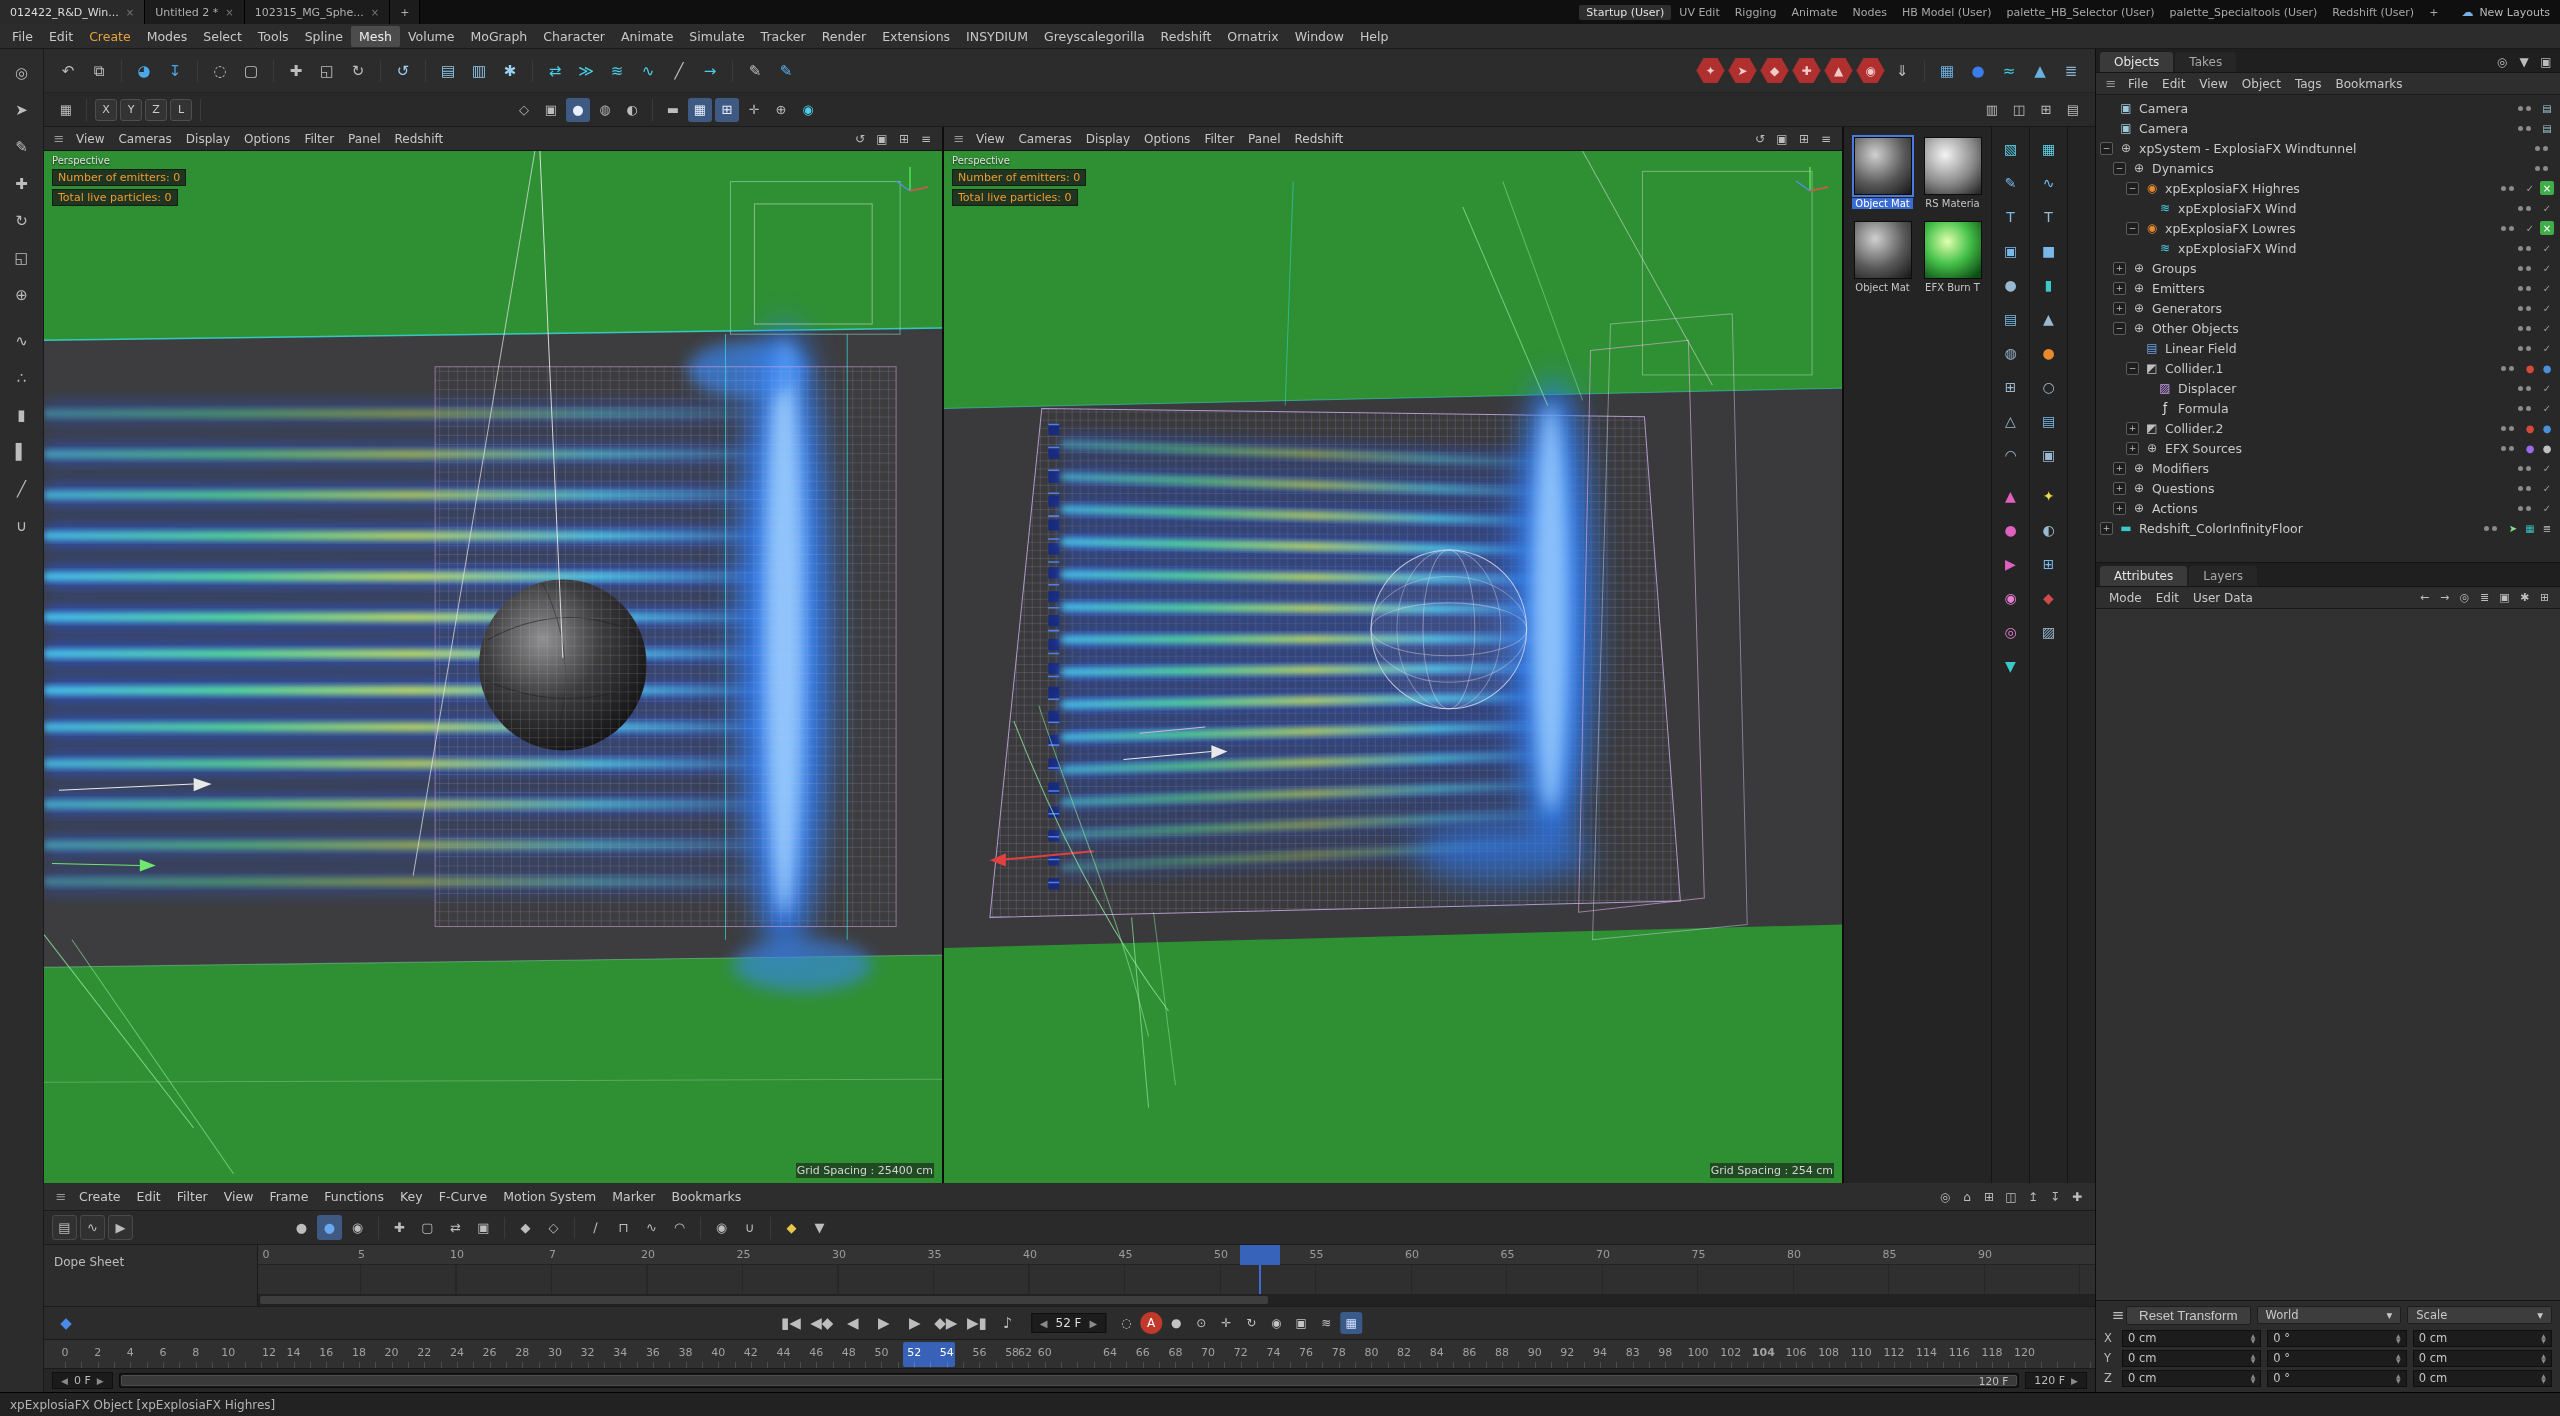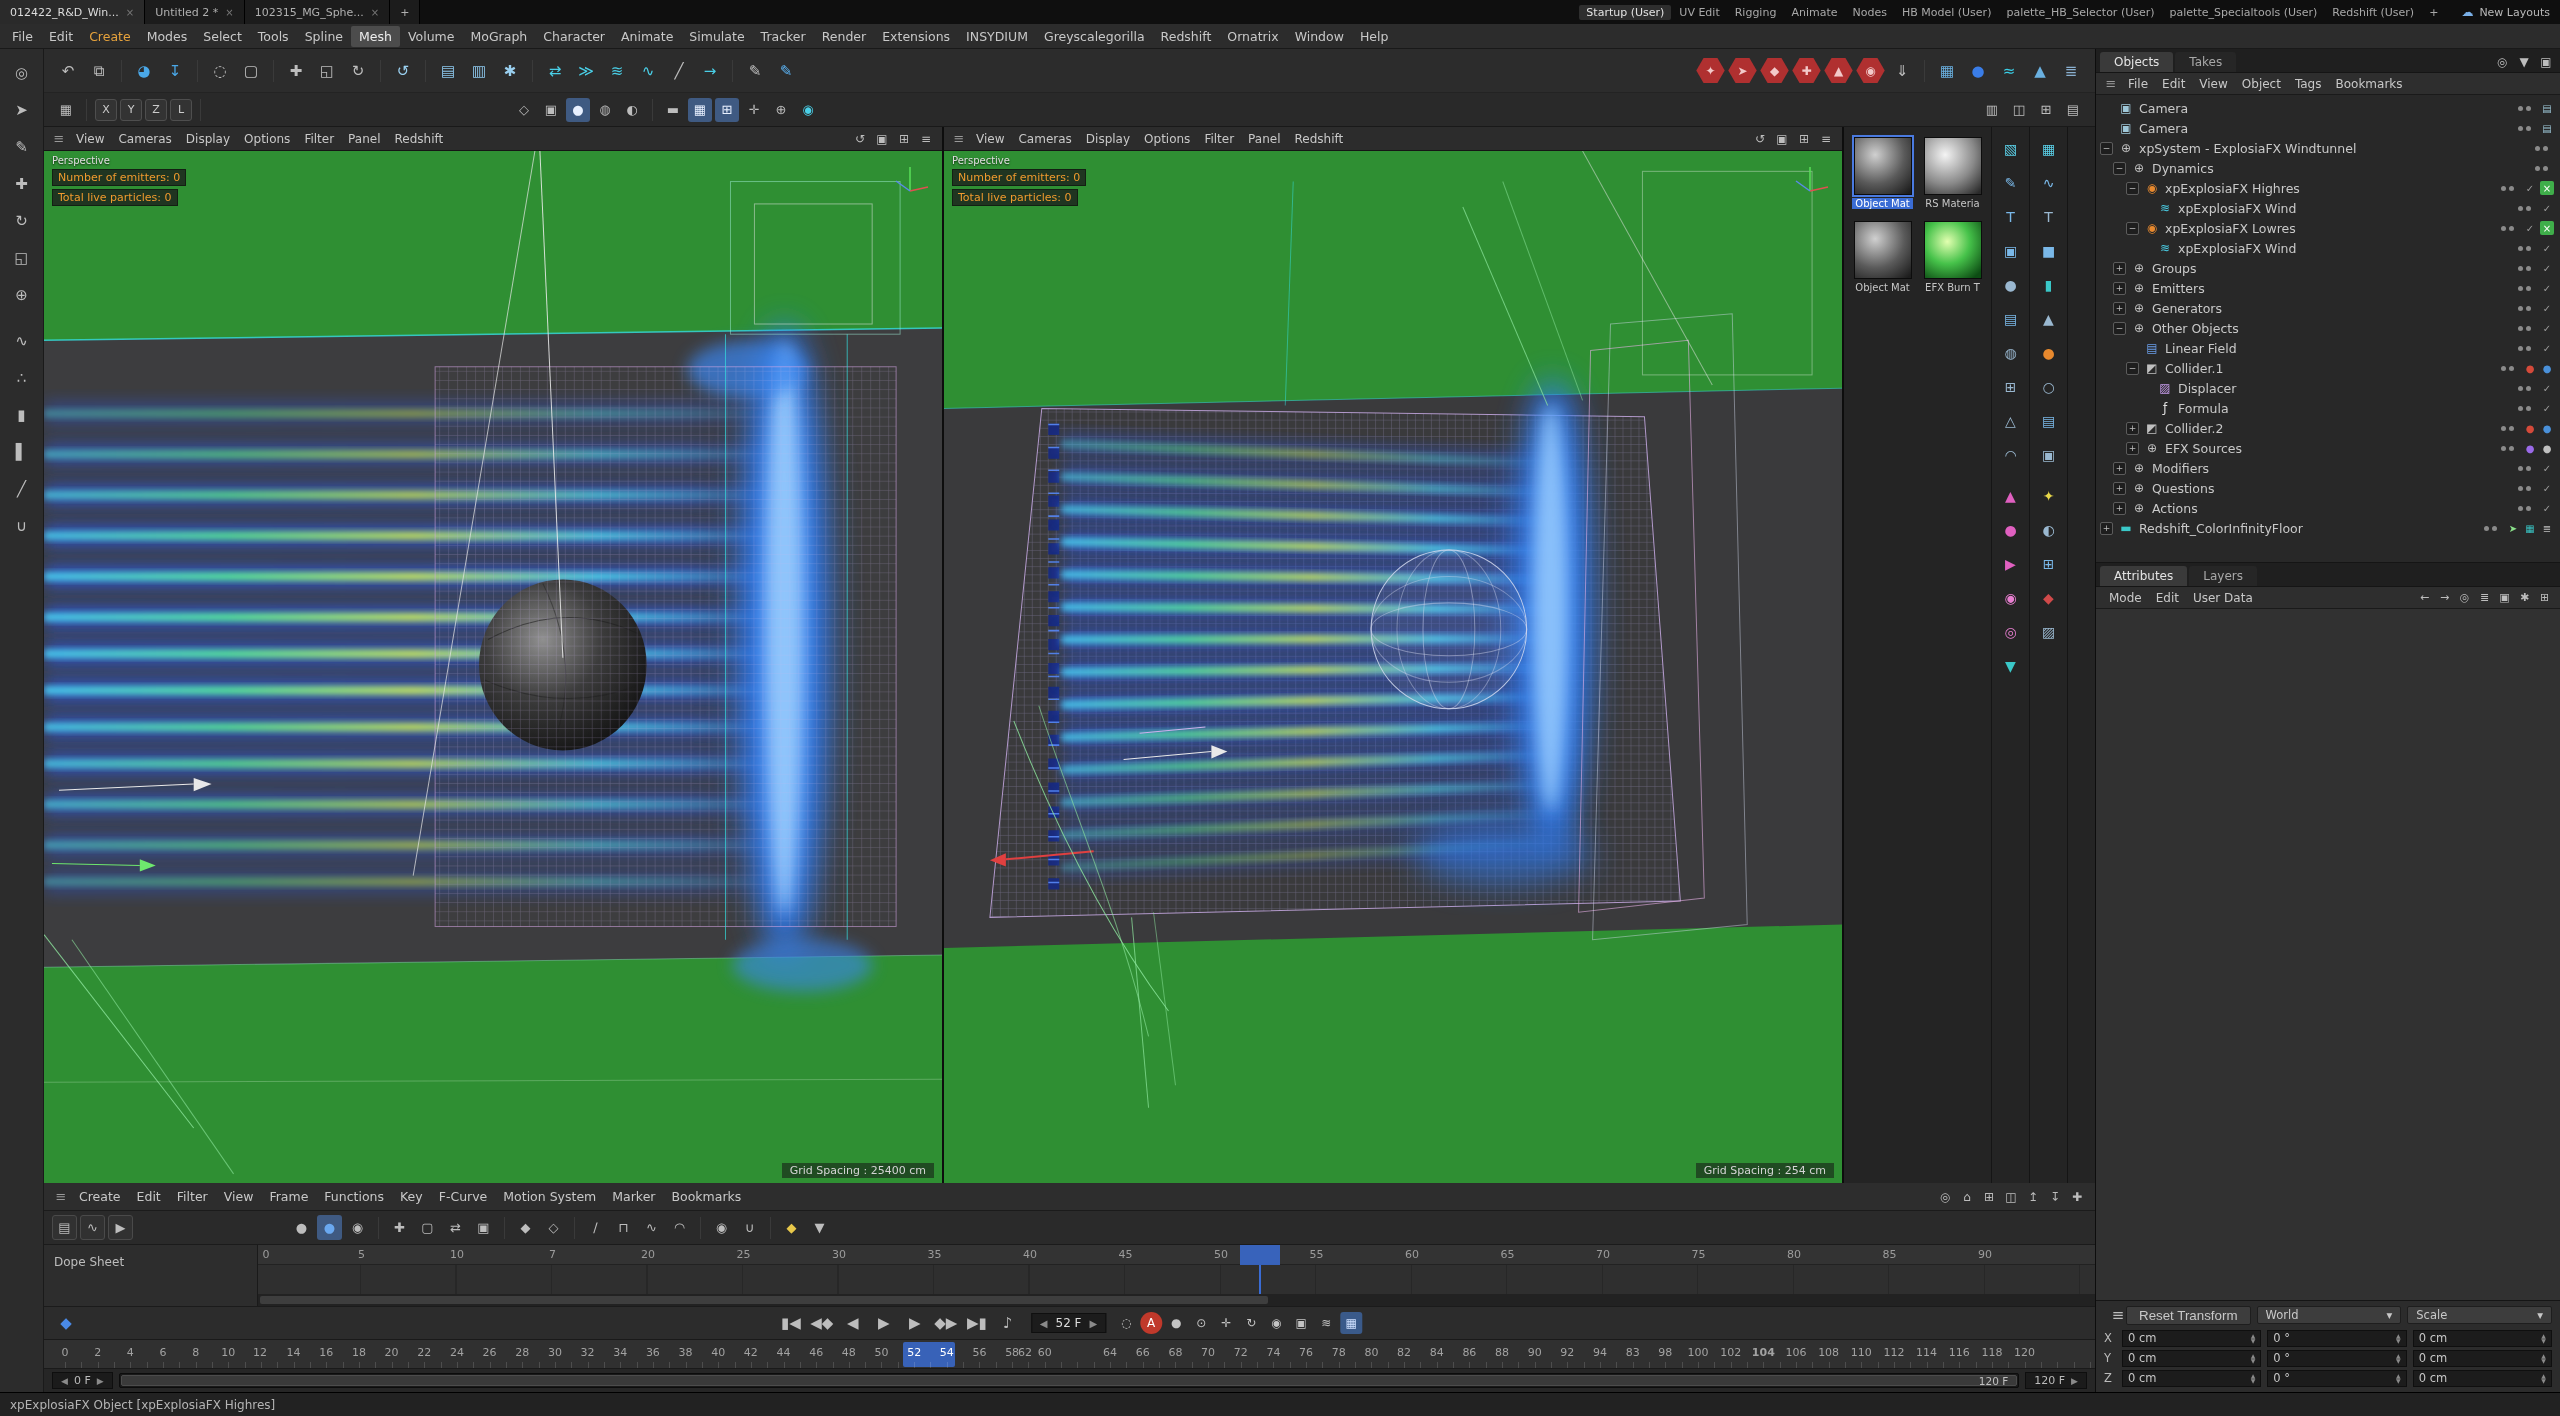--- a/index.html
+++ b/index.html
@@ -38,21 +38,21 @@
 .vp-bar{height:24px;background:#2c2c2c;display:flex;align-items:center;font-size:12px;padding:0 6px;gap:1px;border-bottom:1px solid #151515}
 .vp-bar .menu-item{padding:2px 7px;font-size:12px}
 .vp-ham{width:18px;text-align:center;color:#9a9a9a;font-size:13px}
 .vp-right{margin-left:auto;display:flex;gap:2px}
 .vp-right .tile{width:20px;height:20px;font-size:12px}
 .vp-canvas{position:relative;flex:1;overflow:hidden;background:#2f8f33}
 .vp-canvas svg.scene{position:absolute;inset:0;width:100%;height:100%}
 .hud{position:absolute;top:4px;left:8px;z-index:3}
 .hud-cam{font-size:10px;color:#e0e0e0;text-shadow:0 1px 2px rgba(0,0,0,.8);margin-bottom:3px}
 .hud-line{width:max-content;background:rgba(28,28,28,.78);color:#f09a2e;font-size:11px;padding:1px 5px;margin-bottom:3px;border:1px solid rgba(0,0,0,.4)}
-.grid-label{position:absolute;right:8px;bottom:5px;background:rgba(20,20,20,.55);color:#d4d4d4;font-size:11px;padding:1px 8px;z-index:3}
+.grid-label{position:absolute;right:8px;bottom:5px;background:rgba(20,20,20,.55);color:#d4d4d4;font-size:11px;padding:1px 1px;z-index:3}
 .gizmo{position:absolute;top:8px;right:10px;z-index:3}
 
 .materials-col{width:148px;background:#242424;border-right:1px solid #151515;padding:10px 6px;display:grid;grid-template-columns:64px 64px;gap:12px 6px;align-content:start;justify-content:center;flex:none}
 .mat{display:flex;flex-direction:column;align-items:center;gap:3px}
 .mat-thumb{width:58px;height:58px;border:1px solid #0c0c0c;background:radial-gradient(circle at 36% 30%,#d0d0d0,#5a5a5a 55%,#1d1d1d 95%)}
 .mat-thumb.light{background:radial-gradient(circle at 36% 30%,#f4f4f4,#8a8a8a 55%,#2a2a2a 95%)}
 .mat-thumb.green{background:radial-gradient(circle at 40% 35%,#e2ffb0,#46c24a 45%,#0d4d14 90%)}
 .mat.selected .mat-thumb{outline:2px solid #4a7ae0}
 .mat-label{font-size:10px;color:#c6c6c6;max-width:64px;overflow:hidden;white-space:nowrap;padding:0 3px}
 .mat.selected .mat-label{background:#3a6cd4;color:#fff}
@@ -665,21 +665,21 @@
         </div>
     </div>
     <div class="bruler" id="bruler">
         <div class="bhl" style="left: 858.729px; width: 52.256px;"></div>
         <div class="bt" style="left: 21px;">0</div>
         <div class="bt" style="left: 53.66px;">2</div>
         <div class="bt" style="left: 86.32px;">4</div>
         <div class="bt" style="left: 118.98px;">6</div>
         <div class="bt" style="left: 151.64px;">8</div>
         <div class="bt" style="left: 184.3px;">10</div>
-        <div class="bt" style="left: 216px;">12</div>
+        <div class="bt" style="left: 225px;">12</div>
         <div class="bt" style="left: 249.62px;">14</div>
         <div class="bt" style="left: 282.28px;">16</div>
         <div class="bt" style="left: 314.94px;">18</div>
         <div class="bt" style="left: 347.6px;">20</div>
         <div class="bt" style="left: 380.26px;">22</div>
         <div class="bt" style="left: 412.92px;">24</div>
         <div class="bt" style="left: 445.58px;">26</div>
         <div class="bt" style="left: 478.24px;">28</div>
         <div class="bt" style="left: 510.9px;">30</div>
         <div class="bt" style="left: 543.56px;">32</div>

